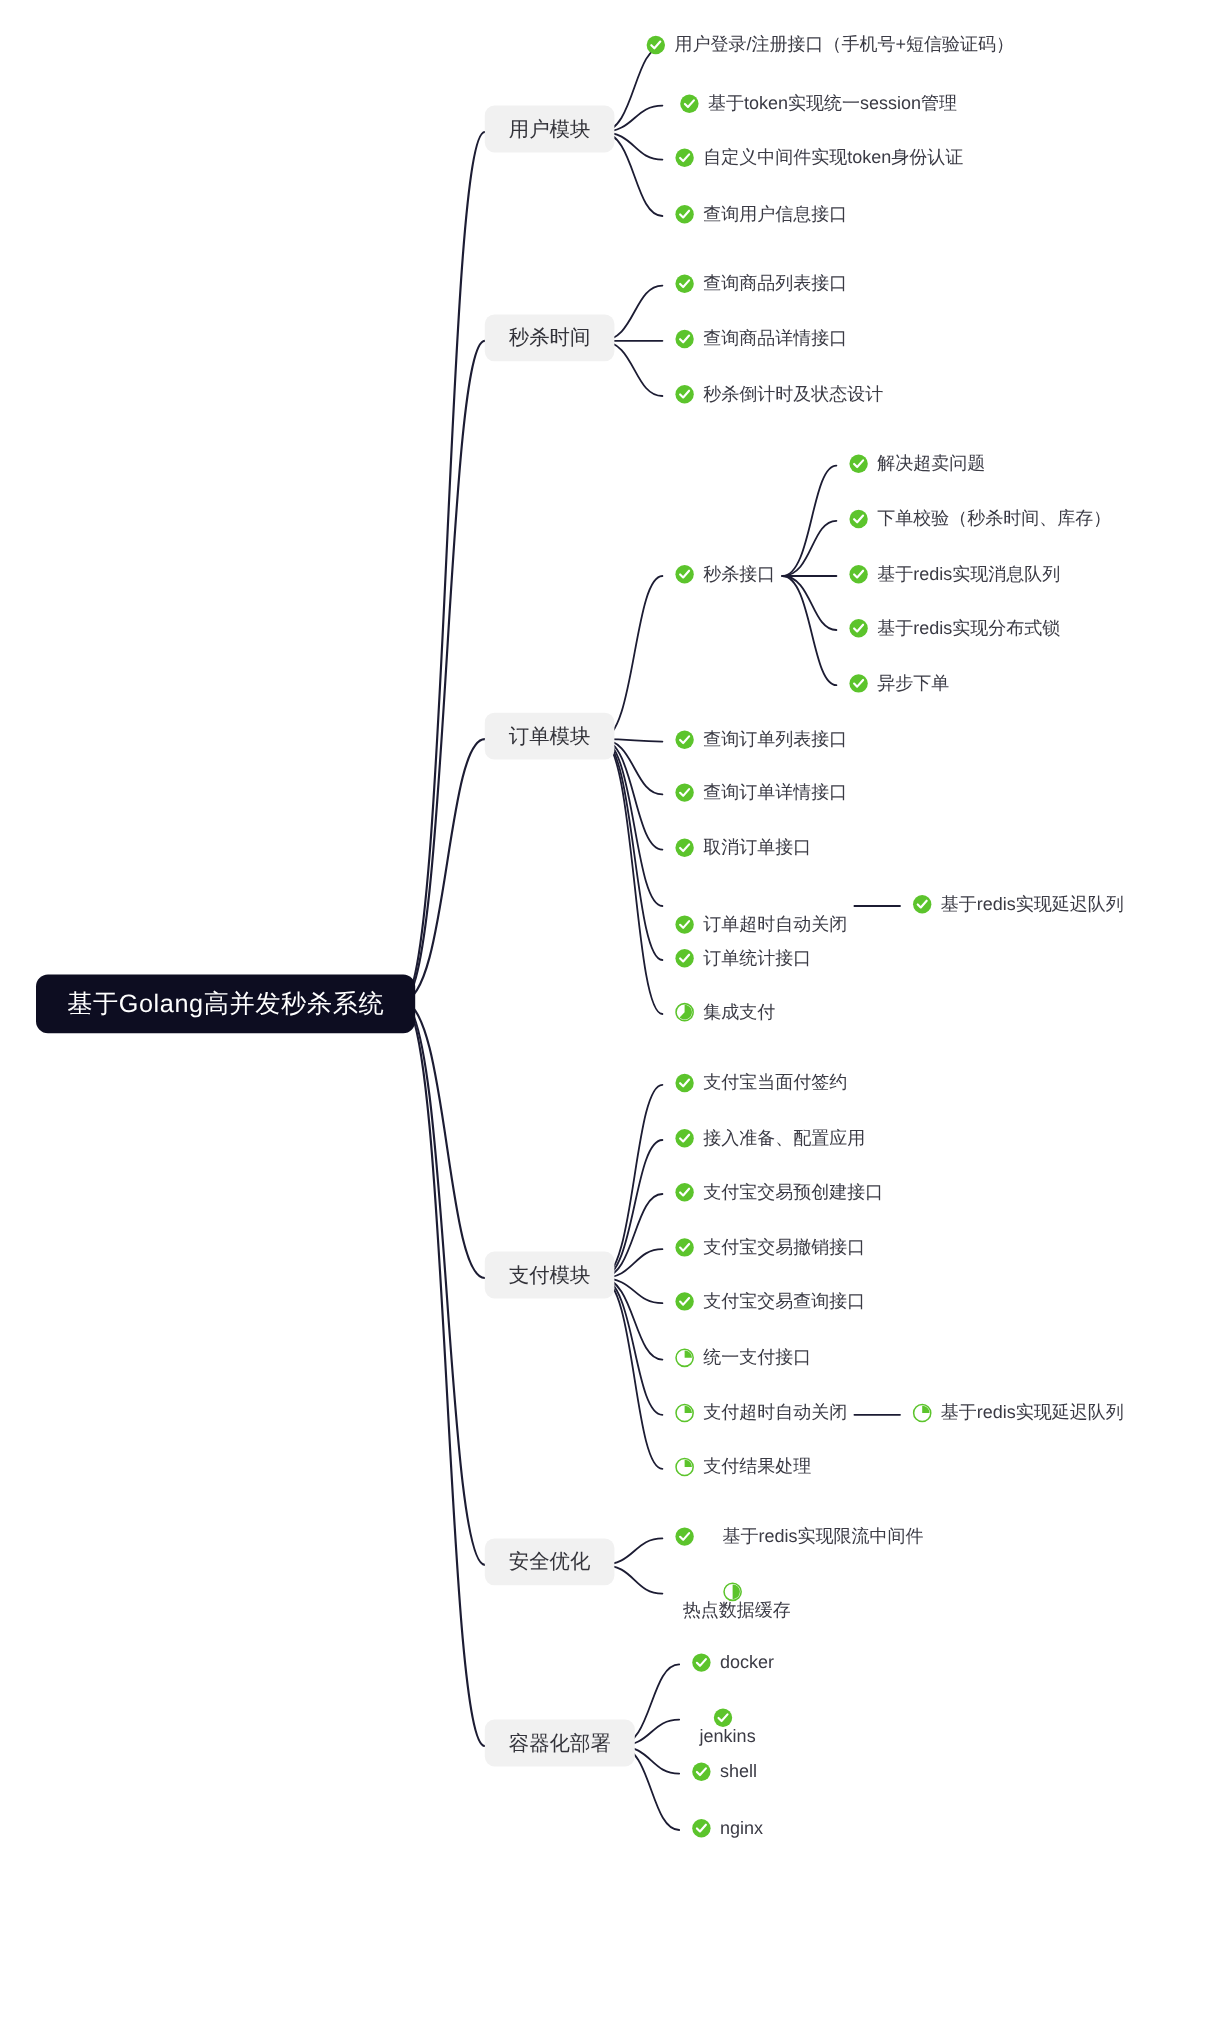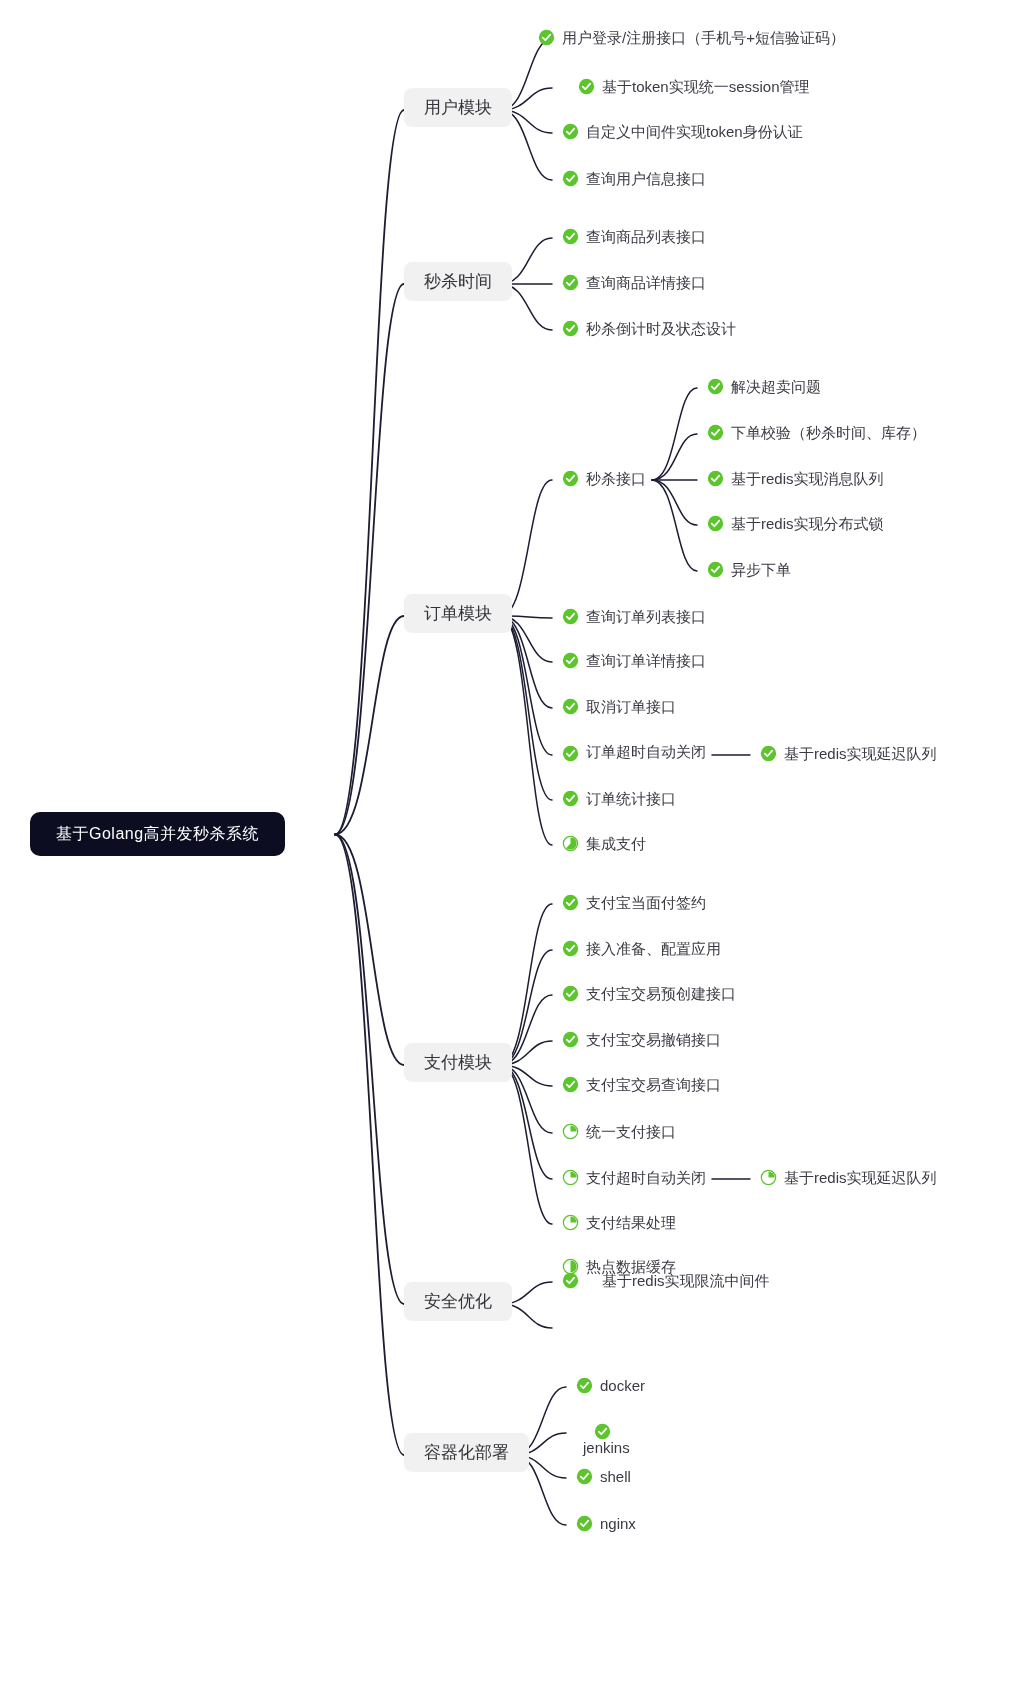--- a/index.html
+++ b/index.html
@@ -24,21 +24,21 @@
     position: absolute;
     white-space: nowrap;
     display: flex;
     align-items: center;
   }
   .root-node {
     background: #0d0d21;
     color: #ffffff;
     border-radius: 10px;
     padding: 14px 26px;
-    font-size: 16px;
+    font-size: 21px;
     letter-spacing: 0.5px;
     font-weight: 400;
   }
   .branch-node {
     background: #f1f1f1;
     color: #33333a;
     border-radius: 8px;
     padding: 11px 20px;
     font-size: 17px;
   }
@@ -114,21 +114,21 @@
       </div>
       <div class="node leaf-node" style="left: 538px; top: 29px;">
         <span class="status-icon">
           <svg viewBox="0 0 20 20">
             <circle cx="10" cy="10" r="9" fill="#5cc42c"></circle>
             <path d="M5.6 10.2 L8.6 13.2 L14.4 6.6" fill="none" stroke="#ffffff" stroke-width="2.1" stroke-linecap="round" stroke-linejoin="round"></path>
           </svg>
         </span>
         <span class="leaf-label">用户登录/注册接口（手机号+短信验证码）</span>
       </div>
-      <div class="node leaf-node" style="left: 578px; top: 78px; align-items: center;">
+      <div class="node leaf-node" style="left: 566px; top: 78px; align-items: center;">
         <span class="status-icon">
           <svg viewBox="0 0 20 20">
             <circle cx="10" cy="10" r="9" fill="#5cc42c"></circle>
             <path d="M5.6 10.2 L8.6 13.2 L14.4 6.6" fill="none" stroke="#ffffff" stroke-width="2.1" stroke-linecap="round" stroke-linejoin="round"></path>
           </svg>
         </span>
         <span class="leaf-label">基于token实现统一session管理</span>
       </div>
       <div class="node leaf-node" style="left: 562px; top: 123px;">
         <span class="status-icon">
@@ -255,21 +255,21 @@
       </div>
       <div class="node leaf-node" style="left: 562px; top: 698px;">
         <span class="status-icon">
           <svg viewBox="0 0 20 20">
             <circle cx="10" cy="10" r="9" fill="#5cc42c"></circle>
             <path d="M5.6 10.2 L8.6 13.2 L14.4 6.6" fill="none" stroke="#ffffff" stroke-width="2.1" stroke-linecap="round" stroke-linejoin="round"></path>
           </svg>
         </span>
         <span class="leaf-label">取消订单接口</span>
       </div>
-      <div class="node leaf-node" style="left: 562px; top: 745px; font-family: Liberation Mono, monospace;">
+      <div class="node leaf-node" style="left: 562px; top: 762px;">
         <span class="status-icon">
           <svg viewBox="0 0 20 20">
             <circle cx="10" cy="10" r="9" fill="#5cc42c"></circle>
             <path d="M5.6 10.2 L8.6 13.2 L14.4 6.6" fill="none" stroke="#ffffff" stroke-width="2.1" stroke-linecap="round" stroke-linejoin="round"></path>
           </svg>
         </span>
         <span class="leaf-label">订单超时自动关闭</span>
       </div>
       <div class="node leaf-node" style="left: 760px; top: 745px;">
         <span class="status-icon">
@@ -387,21 +387,21 @@
       </div>
       <div class="node leaf-node" style="left: 562px; top: 1272px; gap: 16px;">
         <span class="status-icon">
           <svg viewBox="0 0 20 20">
             <circle cx="10" cy="10" r="9" fill="#5cc42c"></circle>
             <path d="M5.6 10.2 L8.6 13.2 L14.4 6.6" fill="none" stroke="#ffffff" stroke-width="2.1" stroke-linecap="round" stroke-linejoin="round"></path>
           </svg>
         </span>
         <span class="leaf-label">基于redis实现限流中间件</span>
       </div>
-      <div class="node leaf-node" style="left: 562px; top: 1258px;">
+      <div class="node leaf-node" style="left: 562px; top: 1318px; flex-direction: column;">
         <span class="status-icon">
           <svg viewBox="0 0 20 20">
             <circle cx="10" cy="10" r="8.4" fill="#ffffff" stroke="#5cc42c" stroke-width="1.5"></circle>
             <path d="M 10 10 L 10 2.8 A 7.2 7.2 0 0 1 10.00 17.20 Z" fill="#5cc42c"></path>
           </svg>
         </span>
         <span class="leaf-label">热点数据缓存</span>
       </div>
       <div class="node branch-node" style="left: 404px; top: 1433px;">
         <span class="branch-label">容器化部署</span>

